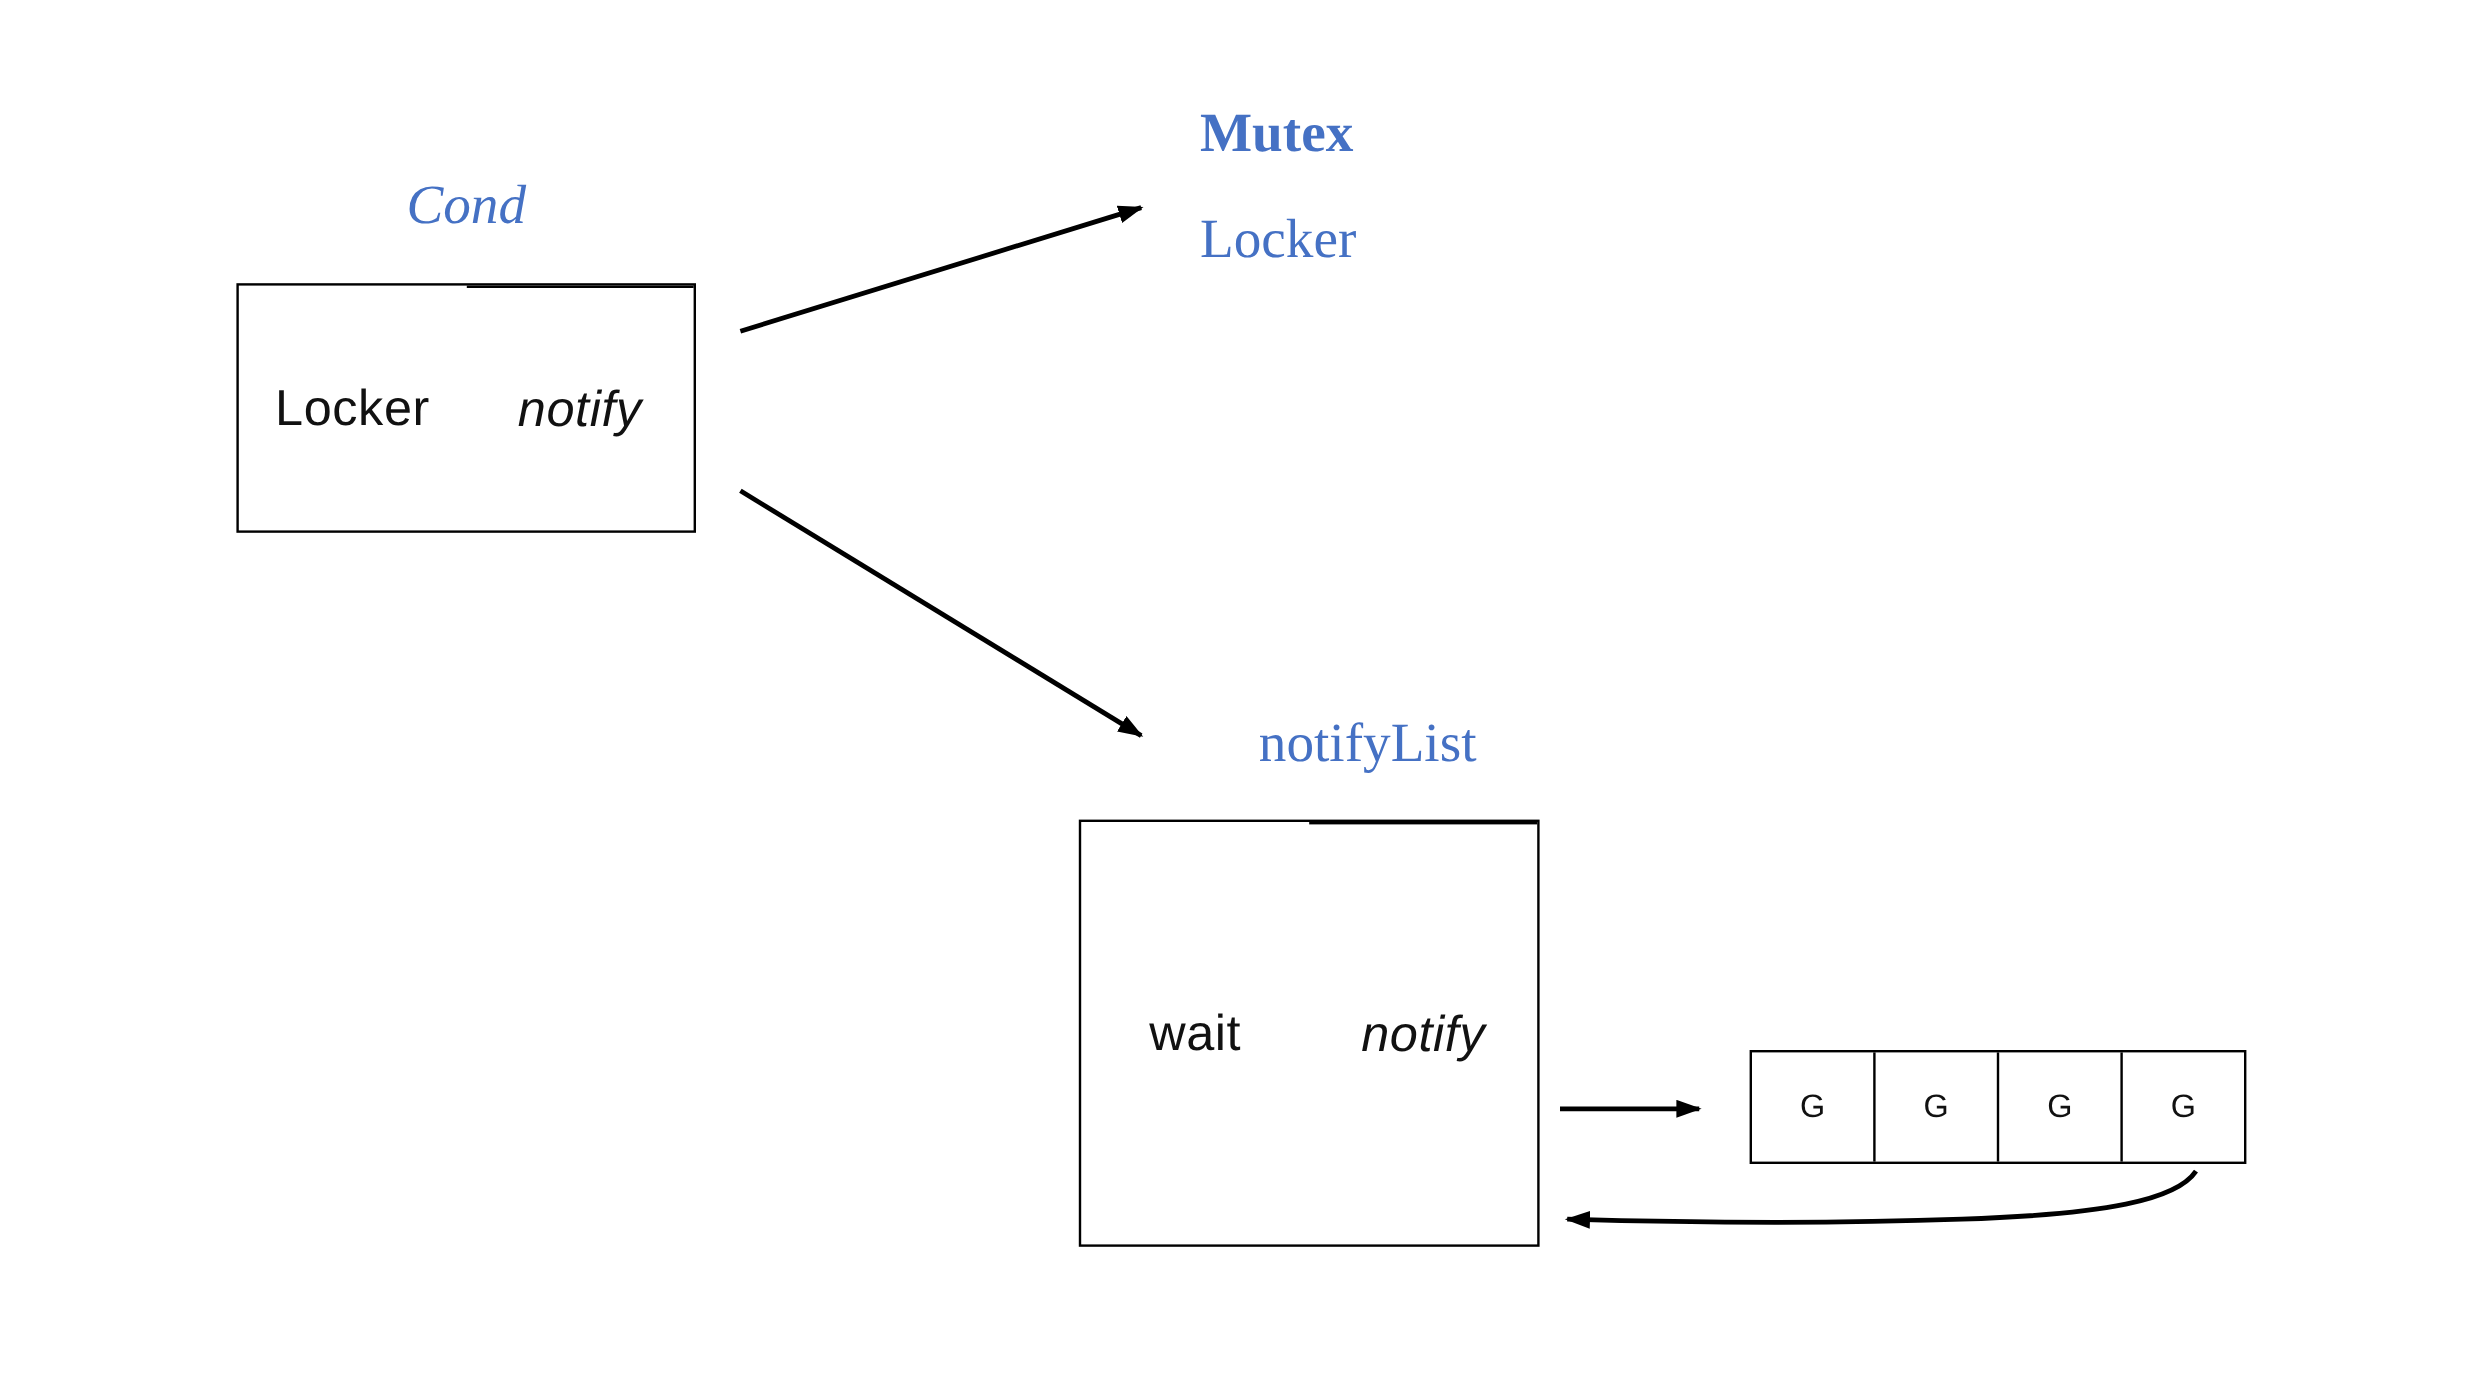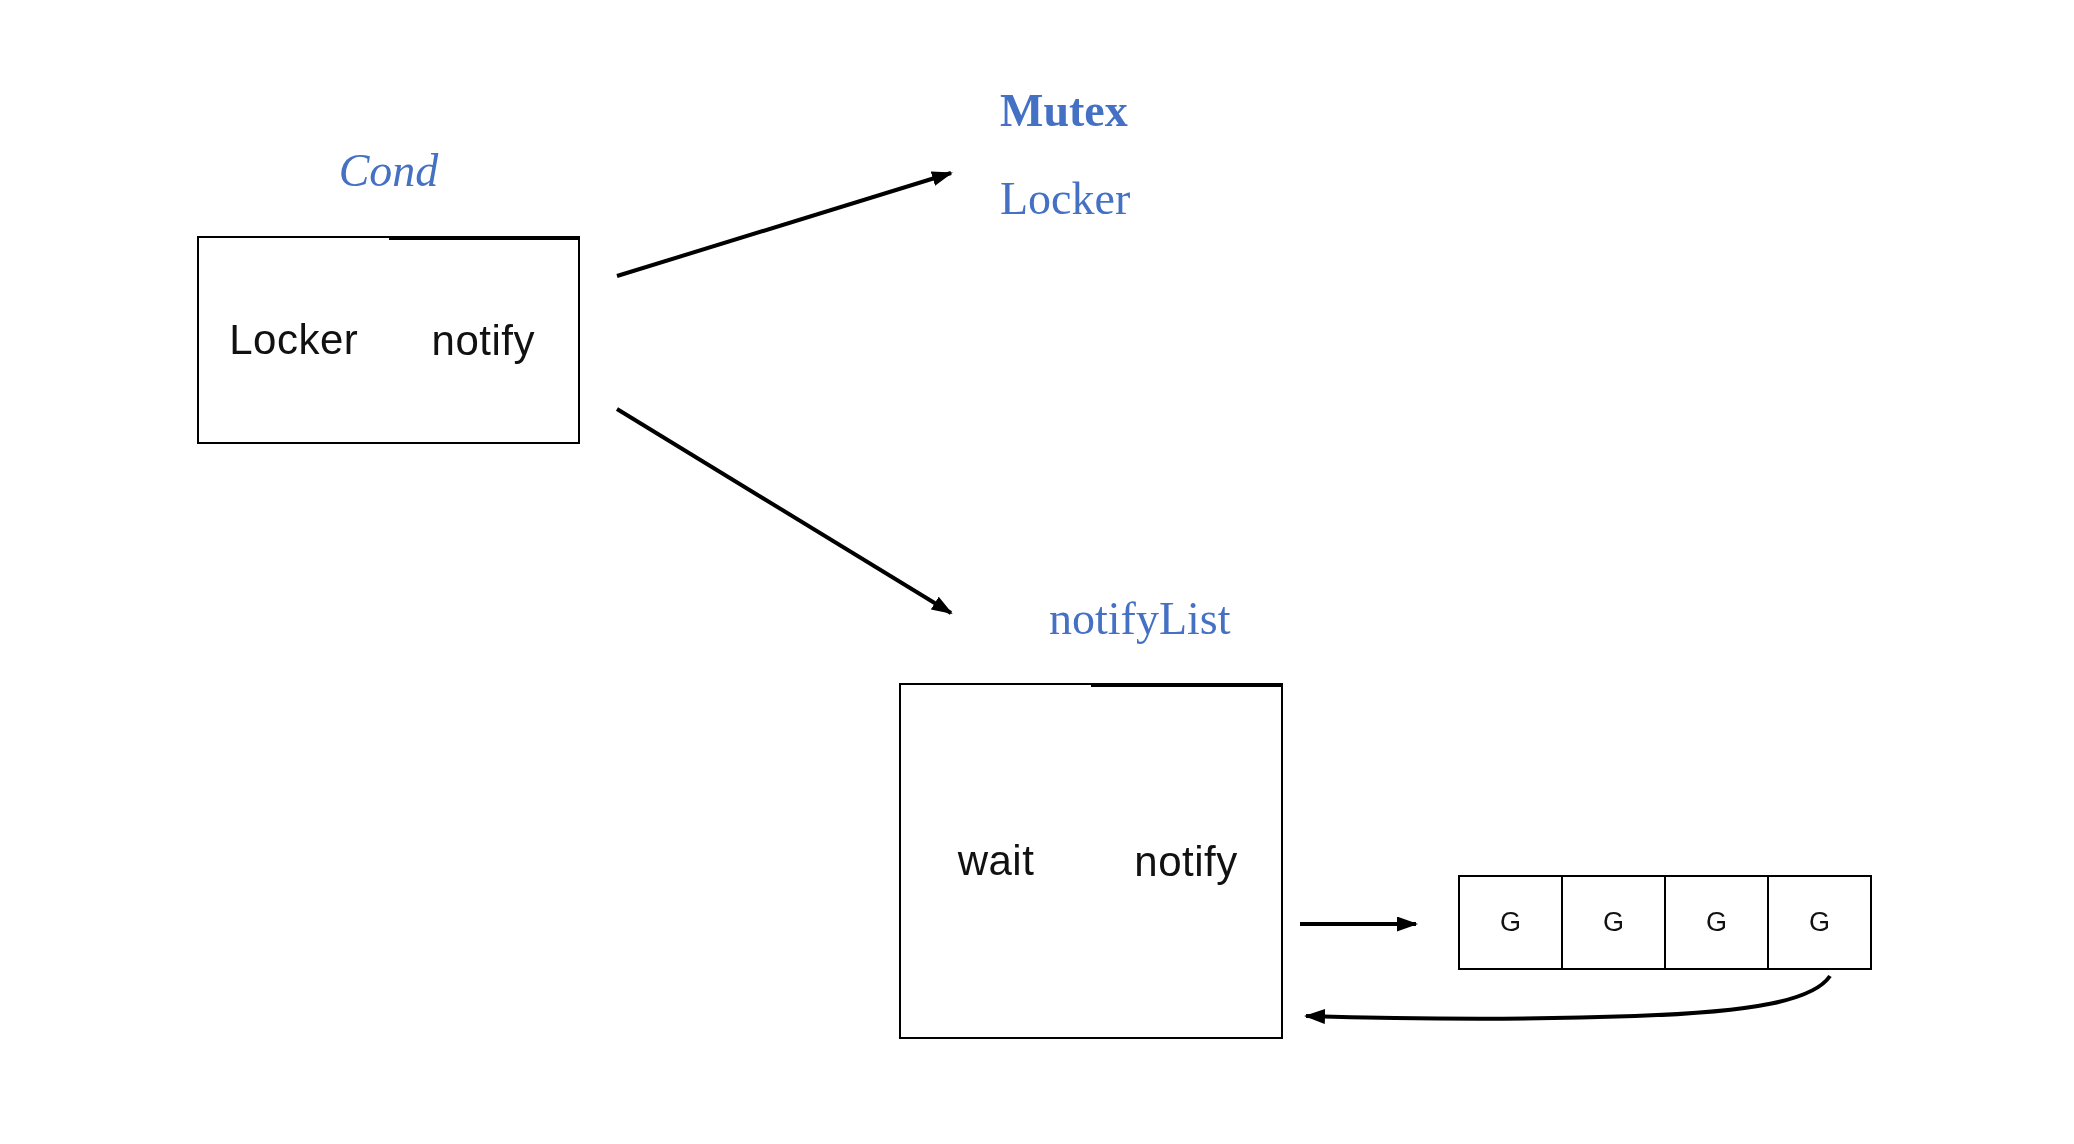--- a/index.html
+++ b/index.html
@@ -29,20 +29,21 @@
     flex:1;
     display:flex;
     align-items:center;
     justify-content:center;
     font-size:42px;
     color:var(--text);
     letter-spacing:0.5px;
   }
   .struct-row + .struct-row{
     border-top:2px solid var(--line);
+    font-style:italic;
   }
   
   .blue-label{
     position:absolute;
     font-family:"Liberation Serif", serif;
     font-size:46px;
     color:var(--accent);
     white-space:nowrap;
     line-height:1;
   }

